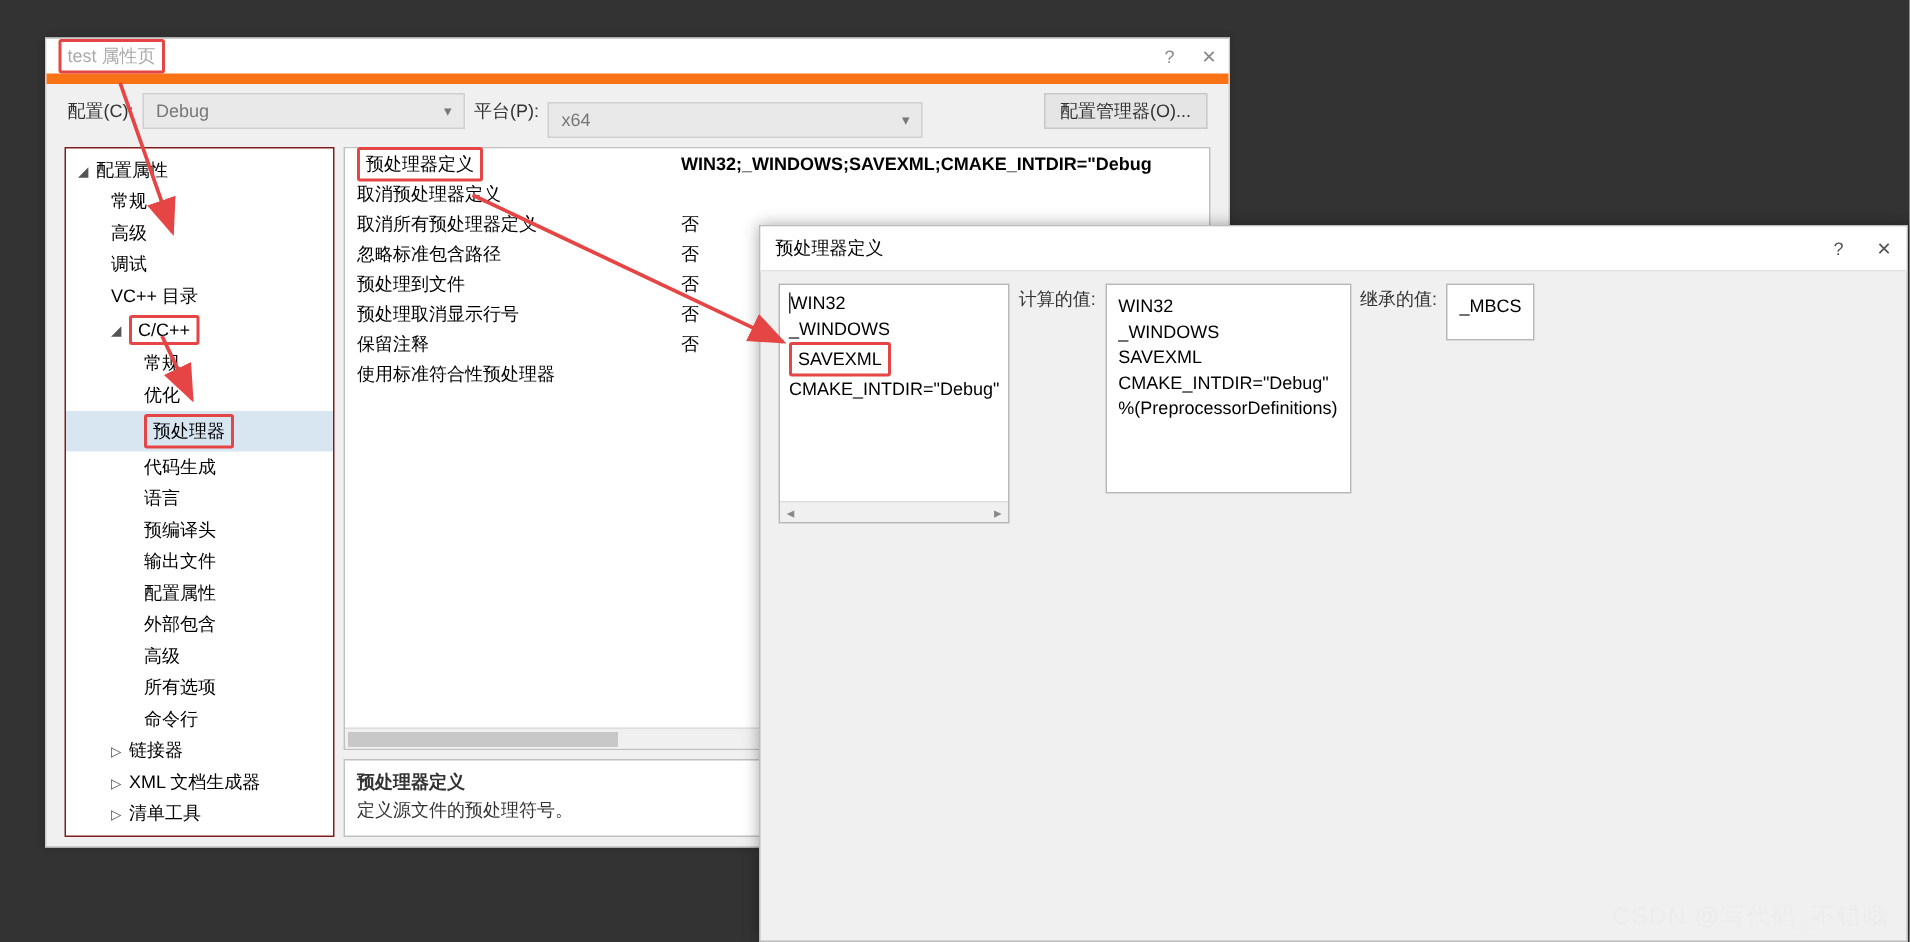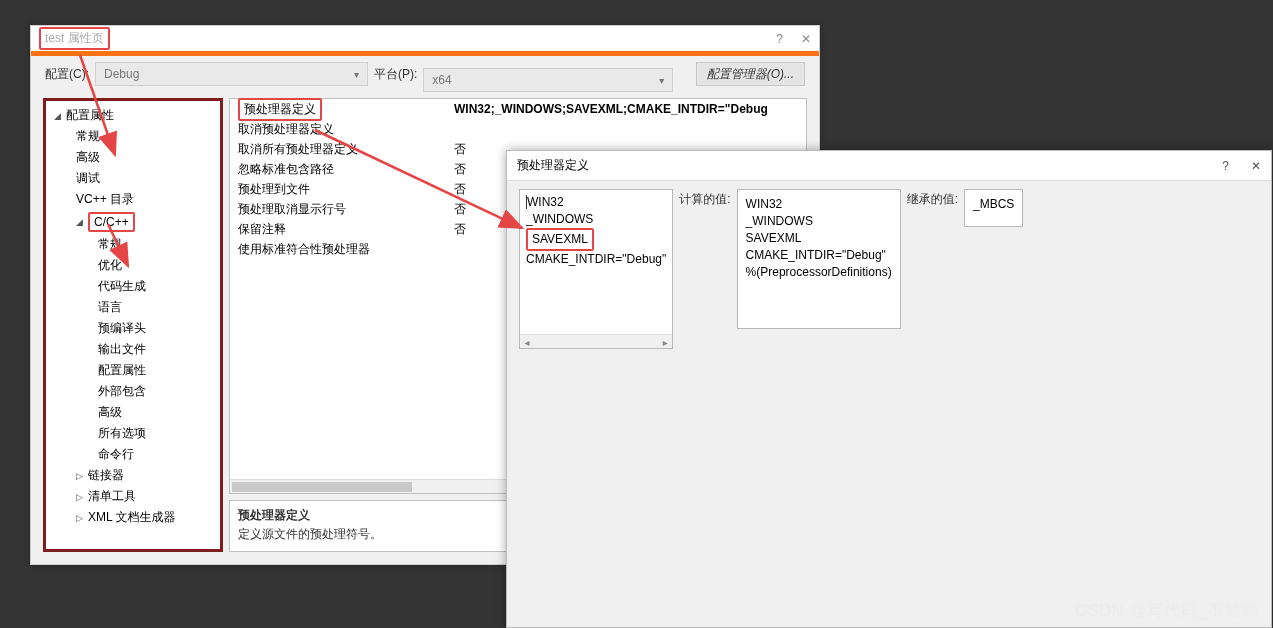--- a/index.html
+++ b/index.html
@@ -9,47 +9,47 @@
     position: absolute;
     left: 30px; top: 25px;
     width: 790px; height: 540px;
     background: #f0f0f0;
     border: 1px solid #ccc;
     box-shadow: 0 0 6px rgba(0,0,0,.2);
     display: flex; flex-direction: column;
   }
   .title-bar {
     height: 30px; display: flex; align-items: center;
-    padding: 0 8px; background: #fff; border-bottom: 5px solid #f97316;
+    padding: 0 8px; background: #fff; border-bottom: 7px solid #f97316;
   }
   .title-text { color: #aaa; }
   .red-box { border: 2px solid #e64545; border-radius: 2px; padding: 1px 4px; display: inline-block; }
   .title-bar .controls { margin-left: auto; display: flex; gap: 18px; color: #888; }
   
   .config-row {
     height: 36px; display: flex; align-items: center; gap: 6px; padding: 0 14px;
   }
   .config-row label { color: #333; }
   .combo {
     height: 24px; background: #e9e9e9; border: 1px solid #d0d0d0;
     display: flex; align-items: center; padding: 0 8px; color: #777;
   }
   .combo .arrow { margin-left: auto; font-size: 10px; }
-  .cfg-debug { width: 273px; }
+  .cfg-debug { width: 215px; }
   .cfg-plat { width: 250px; margin-top: 12px; }
   .btn {
     height: 24px; border: 1px solid #c8c8c8; background: #e5e5e5;
     display: flex; align-items: center; justify-content: center;
-    padding: 0 10px; color: #333; font-style: italic;
+    padding: 0 10px; color: #333;
   }
   
   .body-area { flex: 1; display: flex; padding: 6px 12px 12px; gap: 6px; position: relative; }
   
   .tree {
-    width: 180px; background: #fff; border: 3px solid #7f1d1d;
+    width: 180px; background: #fff; border: 1px solid #7f1d1d;
     overflow: hidden; padding: 4px 0;
   }
   .tree-item { padding: 2px 6px; white-space: nowrap; display: flex; align-items: center; gap: 2px; }
   .indent-0 { padding-left: 8px; }
   .indent-1 { padding-left: 30px; }
   .indent-2 { padding-left: 52px; }
   .tri { font-size: 9px; color: #555; display:inline-block; width:10px; }
   .tri-right::before { content: "▷"; }
   .tri-down::before { content: "◢"; }
   .selected { background: #d8e6f2; }
@@ -169,20 +169,23 @@
       <div class="tree-item indent-1">
         <span class="tri tri-down"></span>
         <span class="red-box">C/C++</span>
       </div>
       <div class="tree-item indent-2">
           <span>常规</span>
         </div>
       <div class="tree-item indent-2">
           <span>优化</span>
         </div>
+      <div class="tree-item indent-2 selected">
+          <span class="red-box">预处理器</span>
+        </div>
       <div class="tree-item indent-2">
           <span>代码生成</span>
         </div>
       <div class="tree-item indent-2">
           <span>语言</span>
         </div>
       <div class="tree-item indent-2">
           <span>预编译头</span>
         </div>
       <div class="tree-item indent-2">
@@ -202,25 +205,25 @@
         </div>
       <div class="tree-item indent-2">
           <span>命令行</span>
         </div>
       <div class="tree-item indent-1">
           <span class="tri tri-right"></span>
           <span>链接器</span>
         </div>
       <div class="tree-item indent-1">
           <span class="tri tri-right"></span>
+          <span>XML 文档生成器</span>
+        </div>
+      <div class="tree-item indent-1">
+          <span class="tri tri-right"></span>
           <span>清单工具</span>
-        </div>
-      <div class="tree-item indent-1">
-          <span class="tri tri-right"></span>
-          <span>XML 文档生成器</span>
         </div>
     </div>
 
     <div class="props">
       <div class="grid">
         <div class="grid-row first">
           <div class="lbl"><span class="red-box">预处理器定义</span></div>
           <div class="val">WIN32;_WINDOWS;SAVEXML;CMAKE_INTDIR="Debug</div>
         </div>
         <div class="grid-row">

